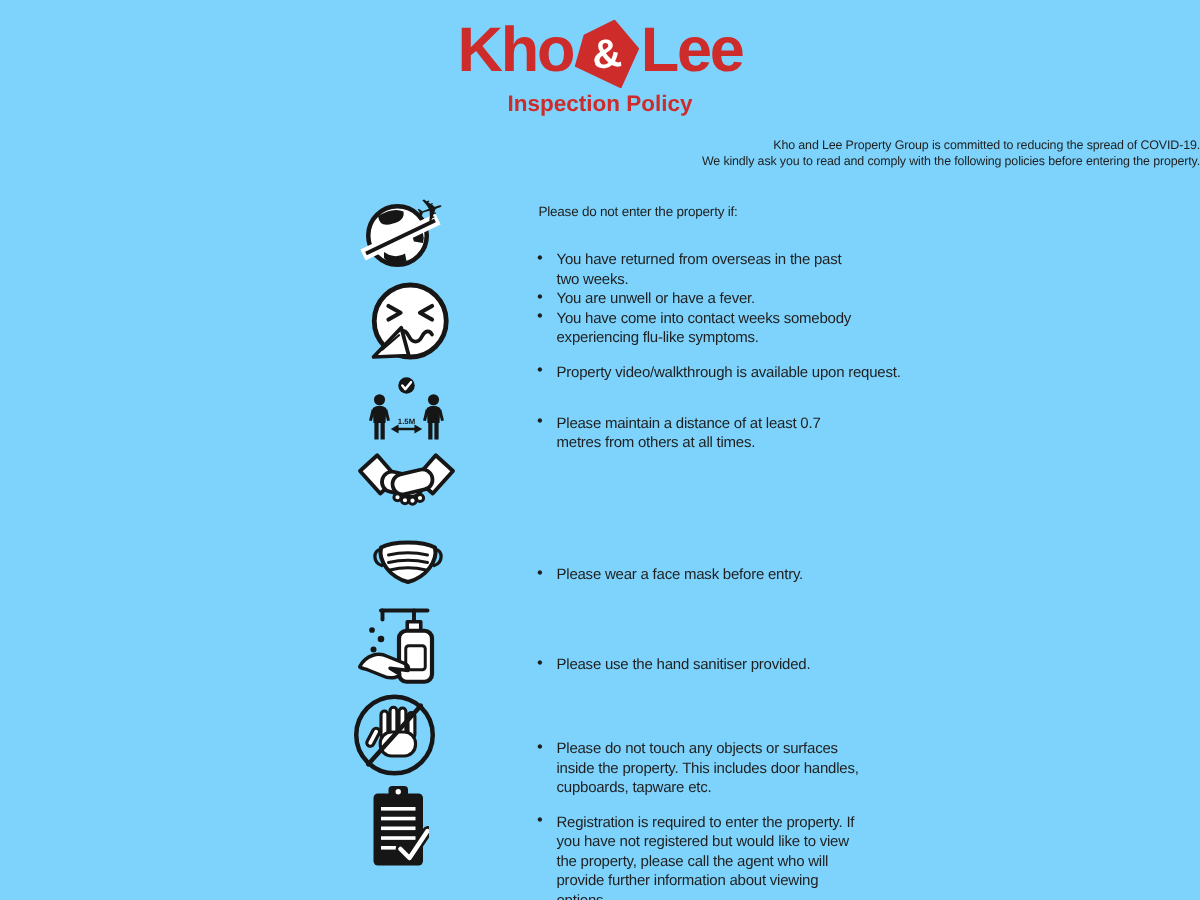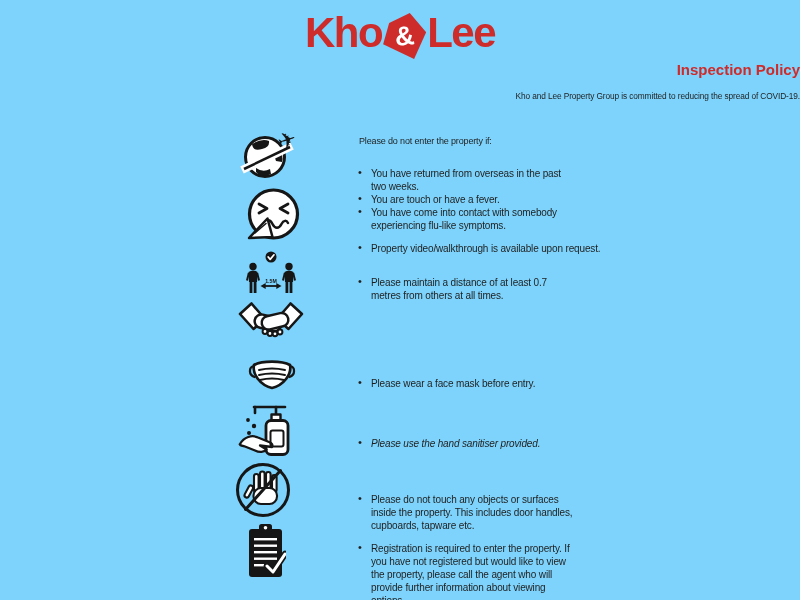--- a/index.html
+++ b/index.html
@@ -12,21 +12,21 @@
 
   
   .logo{position:absolute;top:8px;left:0;width:100%;text-align:center;line-height:50px;}
   .logo-inner{display:inline-flex;align-items:center;justify-content:center;vertical-align:top;}
   .logo-txt{font-size:42px;font-weight:700;color:var(--red,#ce2b2b);letter-spacing:-1.5px;line-height:50px;}
   .pent{position:relative;display:inline-block;width:43px;height:46px;margin:0 1px;transform:translateY(3px);
         background:var(--red,#ce2b2b);
         clip-path:polygon(14% 22%,62% 0%,100% 42%,72% 100%,0% 68%);}
   .pent-amp{position:absolute;inset:0;display:flex;align-items:center;justify-content:center;
         color:#fff;font-size:27px;font-weight:700;transform:rotate(-6deg);}
-  .title{position:absolute;top:61px;left:0;width:100%;margin:0;text-align:right;
+  .title{position:absolute;top:61px;left:0;width:100%;margin:0;text-align:center;
         font-size:15px;font-weight:700;color:var(--red,#ce2b2b);}
   .intro{position:absolute;top:91px;left:0;width:100%;text-align:right;
         font-size:8.3px;line-height:10.5px;letter-spacing:-0.1px;}
   .intro p{margin:0;}
 
   
   .lead{position:absolute;left:355px;top:132px;margin:4px;font-size:9px;letter-spacing:-0.15px;}
   .blt{position:absolute;left:341px;width:216px;margin:16px;padding:0;list-style:none;
        font-size:10px;line-height:13px;letter-spacing:-0.15px;}
   .blt li{position:relative;padding-left:14px;}
@@ -49,20 +49,21 @@
         <span class="pent-amp">&amp;</span>
       </span>
       <span class="logo-txt">Lee</span>
     </span>
   </div>
 
   <h1 class="title">Inspection Policy</h1>
 
   <div class="intro">
     <p>Kho and Lee Property Group is committed to reducing the spread of COVID-19.</p>
+    <p>We kindly ask you to read and comply with the following policies before entering the property.</p>
   </div>
 
   <div class="ic" style="left:240px;top:130px;width:60px;height:48px;">
     <svg viewBox="0 0 60 48" fill="none">
       <circle cx="25" cy="27" r="19.5" fill="#fff" stroke="#161616" stroke-width="3"></circle>
       <path d="M12 14 q10 -6 17 -3 q1 6 -7 8 q-9 3 -10 -5 z" fill="#161616"></path>
       <path d="M38 20 q6 5 4 12 l-6 -1 q-3 -6 2 -11 z" fill="#161616"></path>
       <path d="M16 38 q7 5 14 1 l1 5 q-9 5 -15 -2 z" fill="#161616"></path>
       <line x1="2" y1="40" x2="52" y2="16" stroke="#fff" stroke-width="8"></line>
       <line x1="4" y1="39" x2="50" y2="17" stroke="#161616" stroke-width="2.5"></line>
@@ -172,38 +173,38 @@
       <rect x="7" y="41" width="10" height="2.4" fill="#fff"></rect>
       <path d="M20 43 L26 49 L38 31" stroke="#161616" stroke-width="6.5" stroke-linecap="round" stroke-linejoin="round"></path>
       <path d="M20 43 L26 49 L38 31" stroke="#fff" stroke-width="3" stroke-linecap="round" stroke-linejoin="round"></path>
     </svg>
   </div>
 
   <p class="lead">Please do not enter the property if:</p>
 
   <ul class="blt" style="top:151px;">
     <li><span>You have returned from overseas in the past two weeks.</span></li>
-    <li><span>You are touch or have a fever.</span></li>
-    <li><span>You have come into contact with somebody experiencing flu-like symptoms.</span></li>
+    <li><span>You are unwell or have a fever.</span></li>
+    <li><span>You have come into contact weeks somebody experiencing flu-like symptoms.</span></li>
   </ul>
 
   <ul class="blt one" style="top:226px;">
     <li><span>Property video/walkthrough is available upon request.</span></li>
   </ul>
 
   <ul class="blt" style="top:260px;">
     <li><span>Please maintain a distance of at least 0.7 metres from others at all times.</span></li>
   </ul>
 
 
   <ul class="blt one" style="top:361px;">
     <li><span>Please wear a face mask before entry.</span></li>
   </ul>
 
-  <ul class="blt one" style="top:421px;font-style:italic;">
+  <ul class="blt one" style="top:421px;">
     <li><span>Please use the hand sanitiser provided.</span></li>
   </ul>
 
   <ul class="blt" style="top:477px;">
     <li><span>Please do not touch any objects or surfaces inside the property. This includes door handles, cupboards, tapware etc.</span></li>
   </ul>
 
   <ul class="blt" style="top:526px;">
     <li><span>Registration is required to enter the property. If you have not registered but would like to view the property, please call the agent who will provide further information about viewing options.</span></li>
   </ul>

